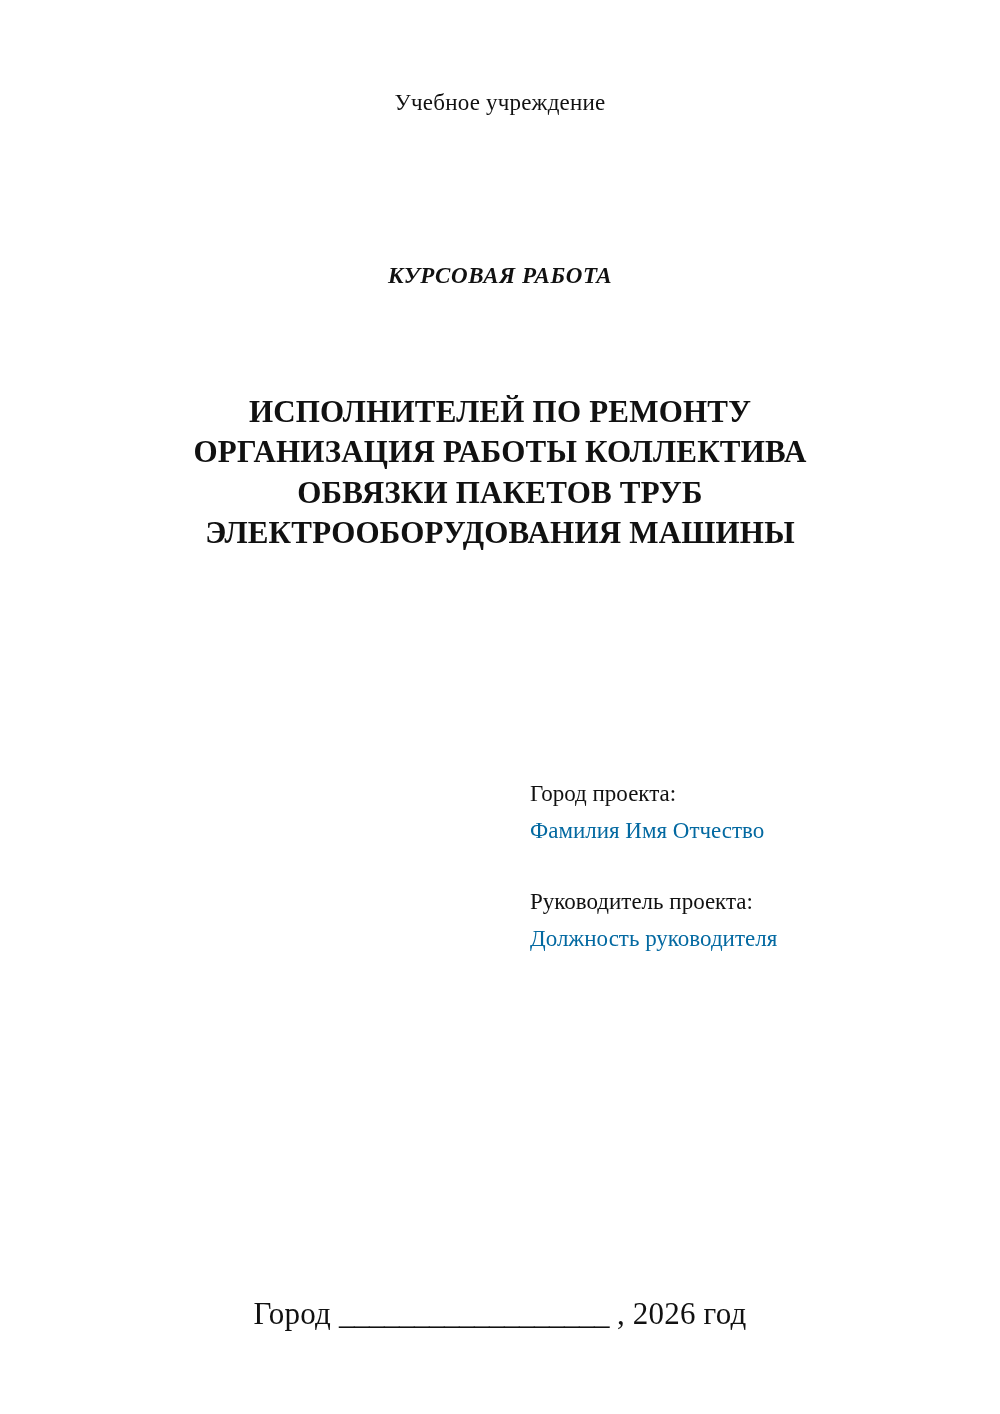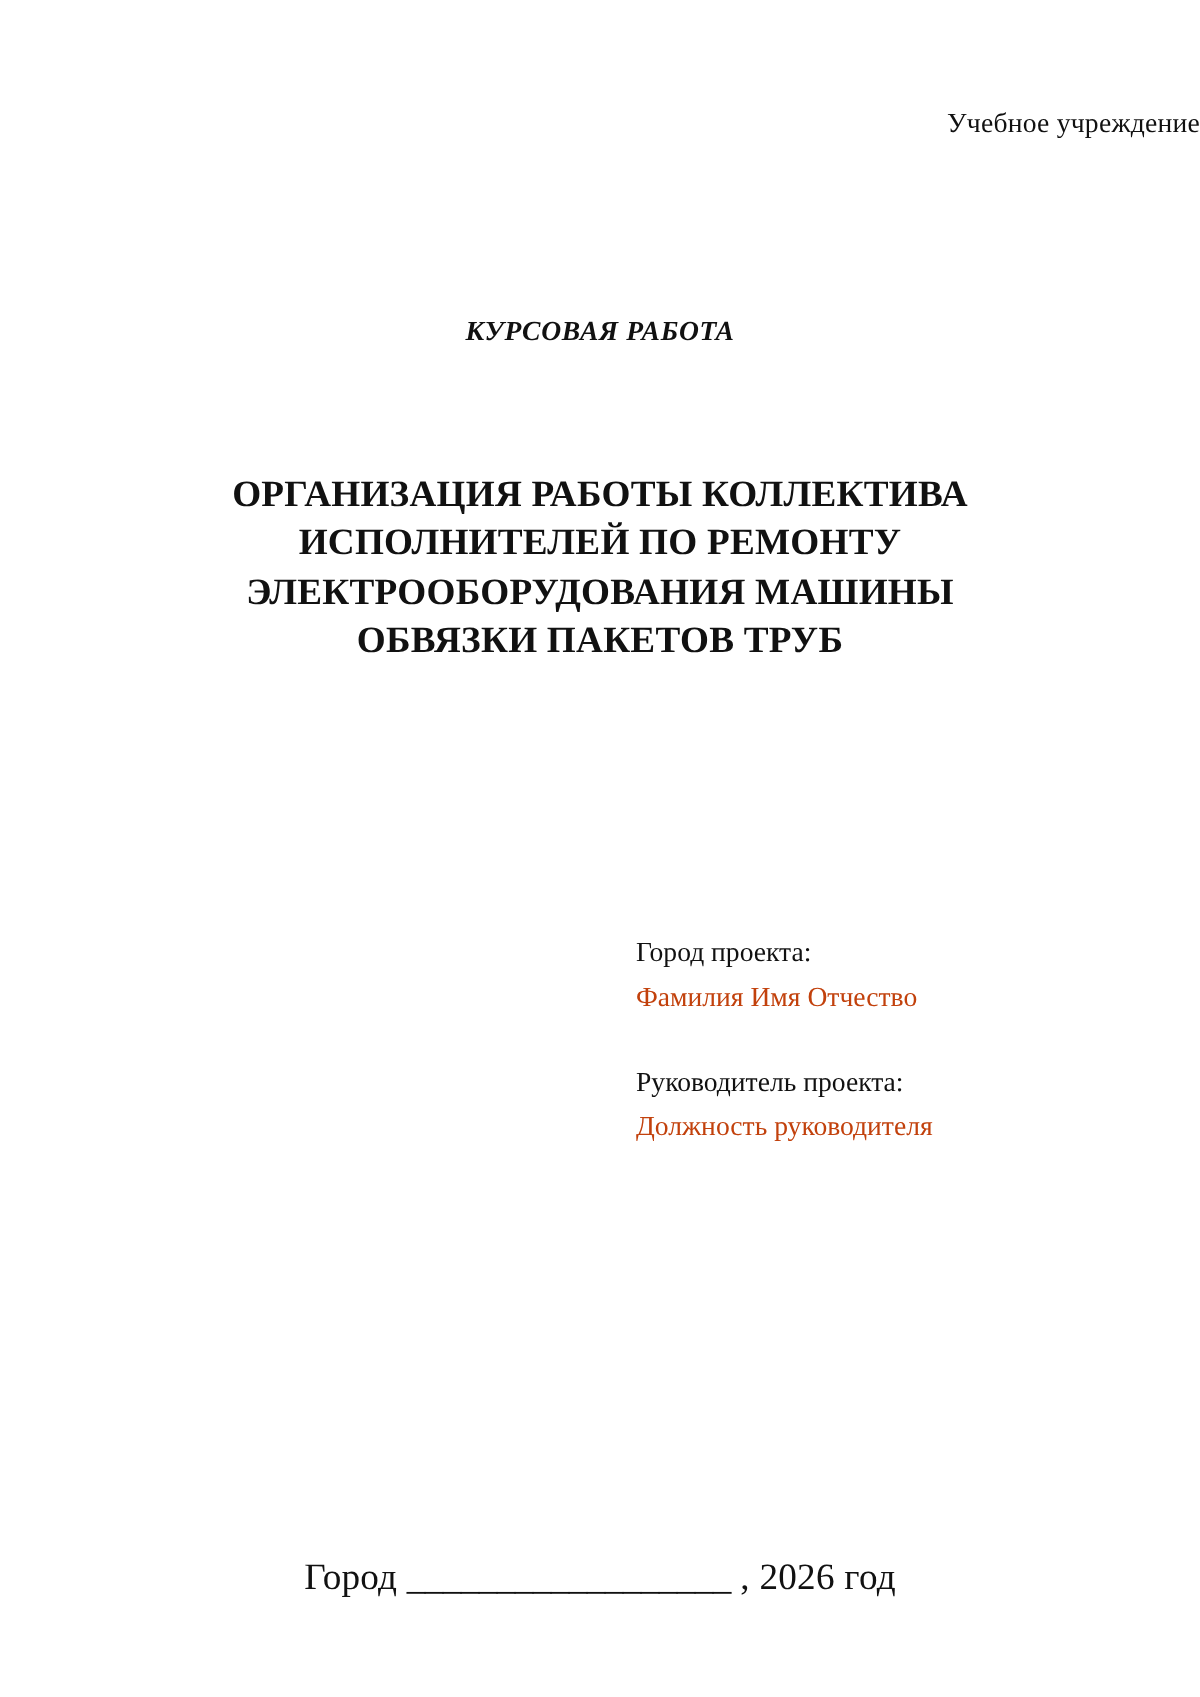--- a/index.html
+++ b/index.html
@@ -18,21 +18,21 @@
     overflow: hidden;
     box-sizing: border-box;
   }
 
   
   .institution {
     position: absolute;
     top: 90px;
     left: 0;
     width: 100%;
-    text-align: right;
+    text-align: center;
     font-size: 23px;
     letter-spacing: 0.2px;
   }
 
   
   .work-type {
     position: absolute;
     top: 263px;
     left: 0;
     width: 100%;
@@ -62,21 +62,21 @@
     top: 782px;
     left: 530px;
     width: 400px;
     font-size: 23px;
     line-height: 1.0;
   }
   .credits .label {
     margin: 0 0 14px 0;
   }
   .credits .value {
-    color: #c2410c;
+    color: #0369a1;
     margin: 0 0 12px 0;
   }
   .credits .gap {
     height: 36px;
   }
   .credits .value.last {
     margin-bottom: 0;
   }
 
   
@@ -96,24 +96,24 @@
 </head>
 <body>
 
 <div class="page">
 
   <div class="institution">Учебное учреждение</div>
 
   <div class="work-type">КУРСОВАЯ РАБОТА</div>
 
   <div class="title">
+    <div>ИСПОЛНИТЕЛЕЙ ПО РЕМОНТУ</div>
     <div>ОРГАНИЗАЦИЯ РАБОТЫ КОЛЛЕКТИВА</div>
-    <div>ИСПОЛНИТЕЛЕЙ ПО РЕМОНТУ</div>
+    <div>ОБВЯЗКИ ПАКЕТОВ ТРУБ</div>
     <div>ЭЛЕКТРООБОРУДОВАНИЯ МАШИНЫ</div>
-    <div>ОБВЯЗКИ ПАКЕТОВ ТРУБ</div>
   </div>
 
   <div class="credits">
     <p class="label">Город проекта:</p>
     <p class="value">Фамилия Имя Отчество</p>
 
     <div class="gap"></div>
 
     <p class="label">Руководитель проекта:</p>
     <p class="value last">Должность руководителя</p>

